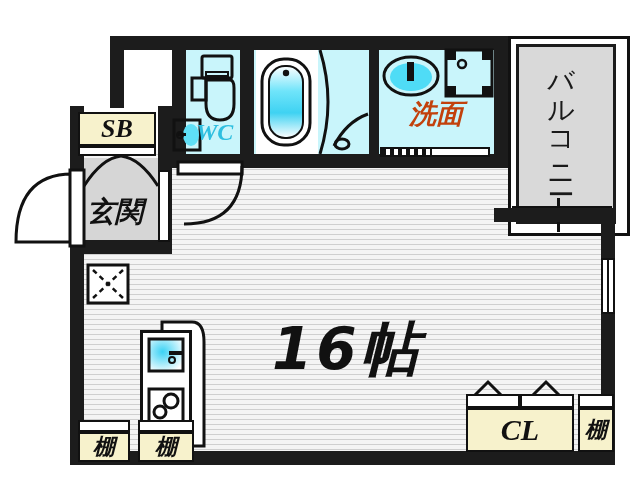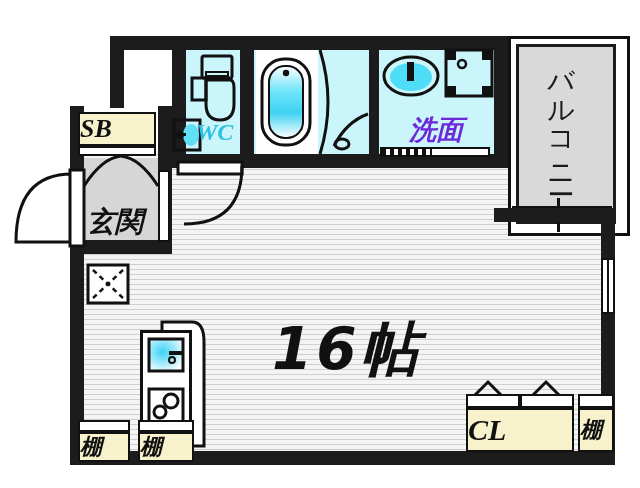--- a/index.html
+++ b/index.html
@@ -47,20 +47,21 @@
 
   
   .storage {
     background: #f7f2cc;
     border: 2px solid #111111;
   }
   .storage-label {
     position: absolute;
     left: 0; right: 0; top: 50%;
     transform: translateY(-50%);
+    text-align: center;
     font-family: "Liberation Serif", serif;
     font-style: italic;
     font-weight: bold;
     color: #111111;
     line-height: 1;
     white-space: nowrap;
   }
 
   
   .rmlabel {
@@ -205,40 +206,40 @@
   <div class="ab" style="left:444px; top:48px; width:50px; height:50px;">
     <svg width="50" height="50" viewBox="0 0 50 50">
       <rect x="2" y="2" width="46" height="46" class="stroke-dark" stroke-width="3" fill="#fff"></rect>
       <rect x="2" y="2" width="10" height="10" fill="#111"></rect>
       <rect x="38" y="2" width="10" height="10" fill="#111"></rect>
       <rect x="2" y="38" width="10" height="10" fill="#111"></rect>
       <rect x="38" y="38" width="10" height="10" fill="#111"></rect>
       <circle cx="18" cy="16" r="4" class="stroke-dark" stroke-width="2.5" fill="#fff"></circle>
     </svg>
   </div>
-  <div class="rmlabel rmlabel-cjk" style="left:409px; top:116px; font-size:27px; color:#6d28d9;">洗面</div>
+  <div class="rmlabel rmlabel-cjk" style="left:409px; top:100px; font-size:27px; color:#c2410c;">洗面</div>
 
   <div class="ab" style="left:380px; top:147px; width:110px; height:10px; background:#fff; border:2px solid #111;"></div>
   <div class="ab" style="left:380px; top:147px; width:52px; height:10px; background:
        repeating-linear-gradient(to right,#111 0 4px,#fff 4px 8px); border:2px solid #111;"></div>
 
   <div class="ab storage" style="left:78px; top:112px; width:78px; height:34px;">
     <span class="storage-label" style="font-size:26px;">SB</span>
   </div>
   <div class="ab" style="left:78px; top:146px; width:78px; height:10px; background:#fff; border:2px solid #111;"></div>
 
   <div class="ab floor-tile" style="left:84px; top:158px; width:74px; height:82px;"></div>
 
   <div class="ab" style="left:84px; top:156px; width:74px; height:34px;">
     <svg width="74" height="34" viewBox="0 0 74 34">
       <path d="M0 30 Q18 2 37 0" class="stroke-dark" stroke-width="3"></path>
       <path d="M74 30 Q56 2 37 0" class="stroke-dark" stroke-width="3"></path>
     </svg>
   </div>
-  <div class="rmlabel rmlabel-cjk" style="left:87px; top:198px; font-size:28px;margin-top:10px;">玄関</div>
+  <div class="rmlabel rmlabel-cjk" style="left:87px; top:198px; font-size:28px;">玄関</div>
 
   <div class="ab" style="left:12px; top:170px; width:74px; height:76px;">
     <svg width="74" height="76" viewBox="0 0 74 76">
       <path d="M60 4 Q4 4 4 72 L60 72 Z" fill="#fff" stroke="#111" stroke-width="3"></path>
       <rect x="58" y="0" width="14" height="76" fill="#fff" stroke="#111" stroke-width="3"></rect>
     </svg>
   </div>
 
   <div class="ab" style="left:158px; top:170px; width:12px; height:72px; background:#fff; border:2px solid #111;"></div>
 

